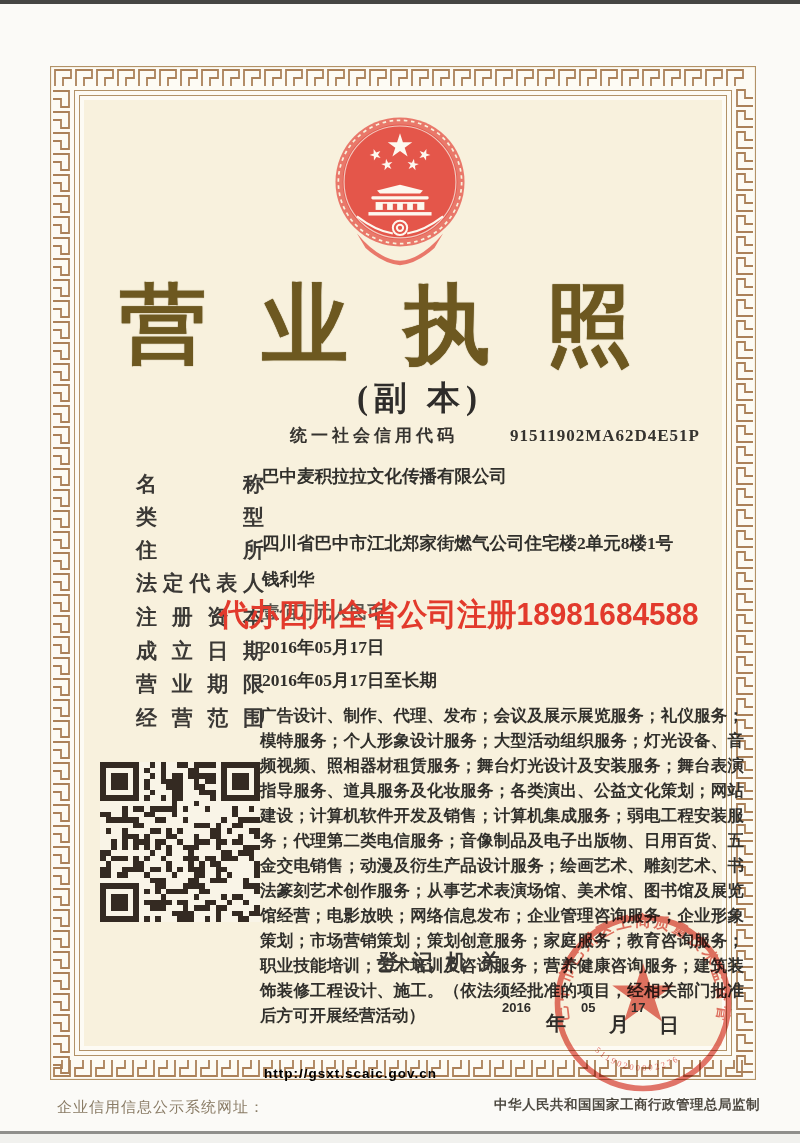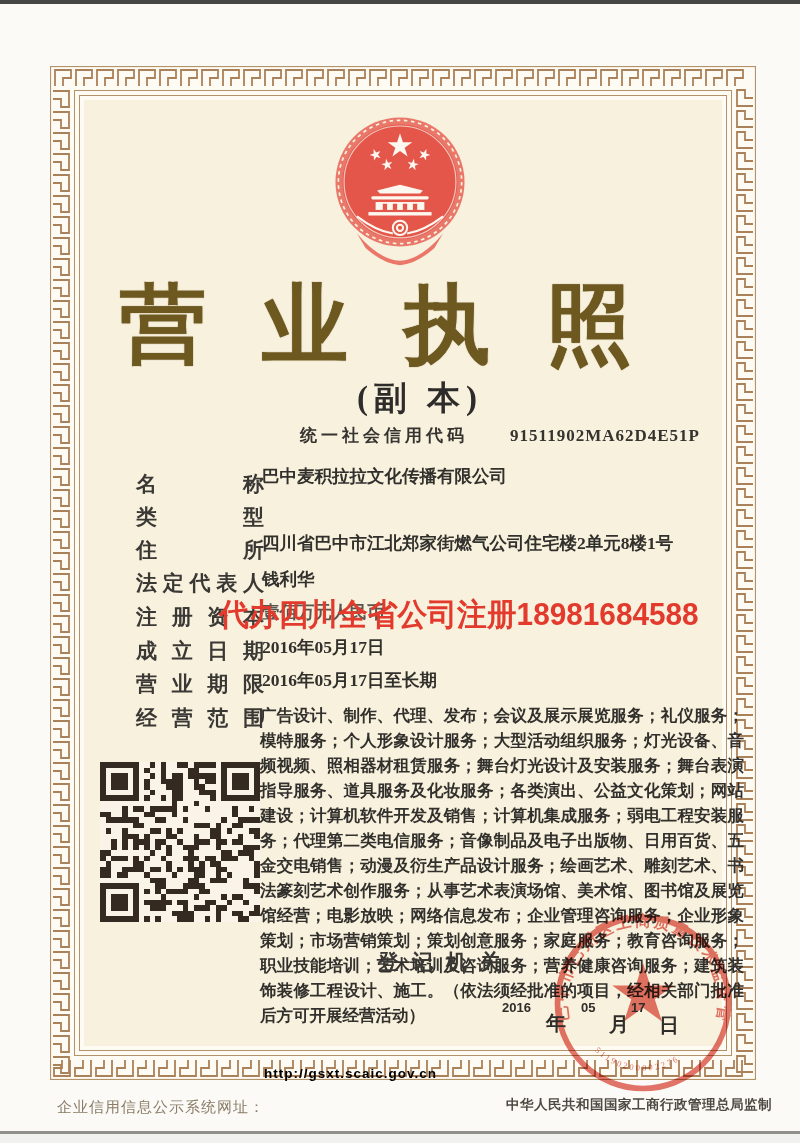--- a/index.html
+++ b/index.html
@@ -26,21 +26,21 @@
     text-shadow:0 0 1px #5c4a18;
   }
   .doc-subtitle{
     position:absolute;left:310px;top:376px;width:220px;z-index:6;text-align:center;
     font-size:33px;font-weight:700;color:#2e2c2a;letter-spacing:6px;
   }
   .credit-line{
     position:absolute;left:0px;top:424px;width:700px;z-index:6;text-align:right;
     font-size:17px;font-weight:700;color:#35332f;
   }
-  .credit-line .lab{letter-spacing:4px;}
+  .credit-line .lab{letter-spacing:4px;margin-right:10px;}
   .credit-line .code{letter-spacing:1px;font-family:"Liberation Serif","DejaVu Serif",serif;margin-left:42px;}
 
   .flabel{
     position:absolute;left:136px;width:128px;z-index:6;
     font-size:21px;font-weight:700;color:#3a3835;
     display:flex;justify-content:space-between;line-height:1.15;
   }
   .fvalue{
     position:absolute;left:262px;width:482px;z-index:5;
     font-size:17.5px;font-weight:700;color:#31302c;line-height:1.25;
@@ -87,21 +87,21 @@
     font-size:13.5px;font-weight:700;color:#000000;letter-spacing:1px;
     font-family:"Liberation Sans","DejaVu Sans",sans-serif;
     padding-left:42px;
   }
   .footer-left{
     position:absolute;left:57px;top:1098px;z-index:6;
     font-size:15px;color:#8a7c66;letter-spacing:1px;
   }
   .footer-right{
     position:absolute;left:494px;top:1096px;z-index:6;
-    font-size:13.5px;color:#4e4a42;letter-spacing:.5px;font-weight:700;margin-left:12px;
+    font-size:13.5px;color:#4e4a42;letter-spacing:.5px;font-weight:700;
   }
   .watermark{
     position:absolute;left:219px;top:594px;z-index:30;white-space:nowrap;
     font-size:31px;font-weight:700;transform:scaleX(.96);transform-origin:left;
     font-family:"Liberation Sans","DejaVu Sans",sans-serif;
   }
 </style>
 </head>
 <body>
 

